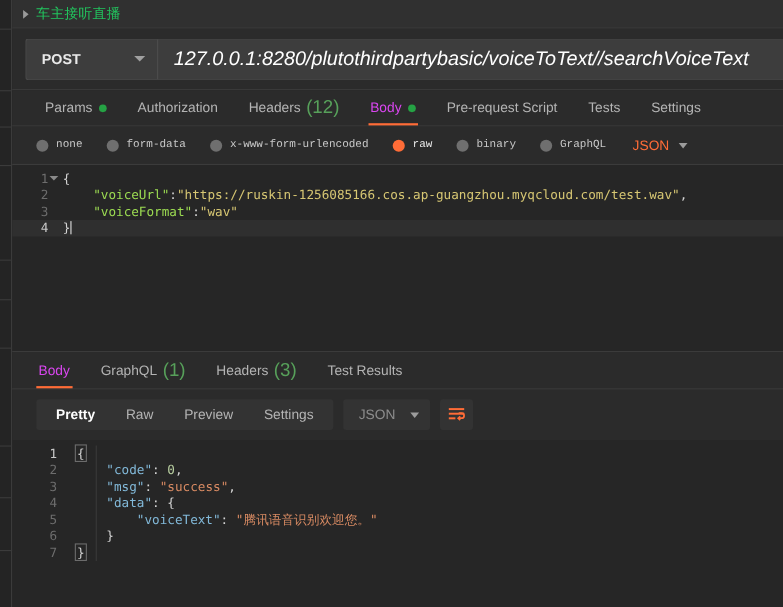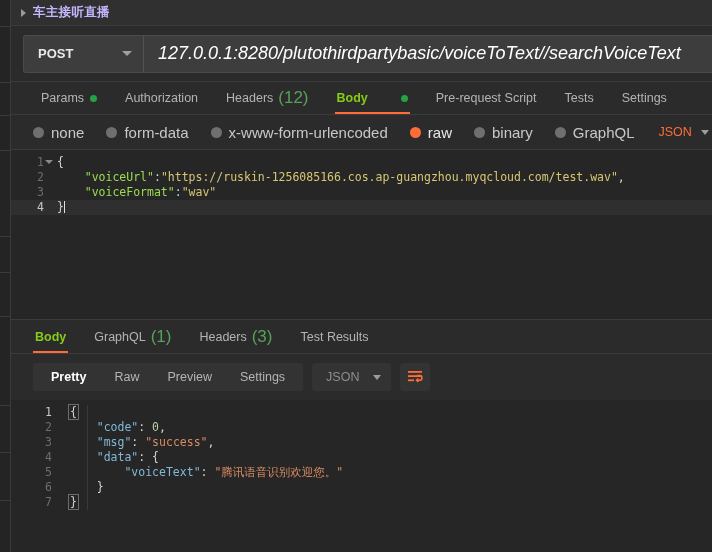--- a/index.html
+++ b/index.html
@@ -48,22 +48,22 @@
   }
   .crumb-caret {
     width: 0; height: 0;
     border-left: 5px solid #9a9a9a;
     border-top: 4px solid transparent;
     border-bottom: 4px solid transparent;
     margin-right: 7px;
   }
   .crumb-title {
     font-size: 12.5px;
-    font-weight: bold;
-    color: #c4b5fd;
+    font-weight: normal;
+    color: #22c55e;
     letter-spacing: .3px;
   }
 
   
   .url-row {
     height: 56px;
     background: #2b2b2b;
     display: flex;
     align-items: center;
     padding: 0 0 0 12px;
@@ -123,21 +123,21 @@
   }
   .tab {
     display: flex;
     align-items: center;
     padding: 0 14px;
     font-size: 12.5px;
     color: #b4b4b4;
     cursor: pointer;
     position: relative;
   }
-  .tab.active { color: #84cc16; font-weight: bold; gap: 27px; }
+  .tab.active { color: #d946ef; font-weight: normal; }
   .tab.active::after {
     content: "";
     position: absolute;
     left: 12px; right: 12px; bottom: 0;
     height: 2px;
     background: #ff6c37;
   }
   .dot {
     width: 7px; height: 7px;
     border-radius: 50%;
@@ -153,23 +153,24 @@
     display: flex;
     align-items: center;
     padding-left: 22px;
     border-bottom: 1px solid #3b3b3b;
     flex: none;
   }
   .radio-item {
     display: flex;
     align-items: center;
     margin-right: 22px;
-    font-size: 15px;
+    font-size: 10px;
     color: #c8c8c8;
     cursor: pointer;
+    font-family: Liberation Mono, monospace;
   }
   .radio {
     width: 11px; height: 11px;
     border-radius: 50%;
     background: #6f6f6f;
     margin-right: 7px;
   }
   .radio-item.sel .radio { background: #ff6c37; }
   .radio-item.sel { color: #e8e8e8; }
   .json-sel {

